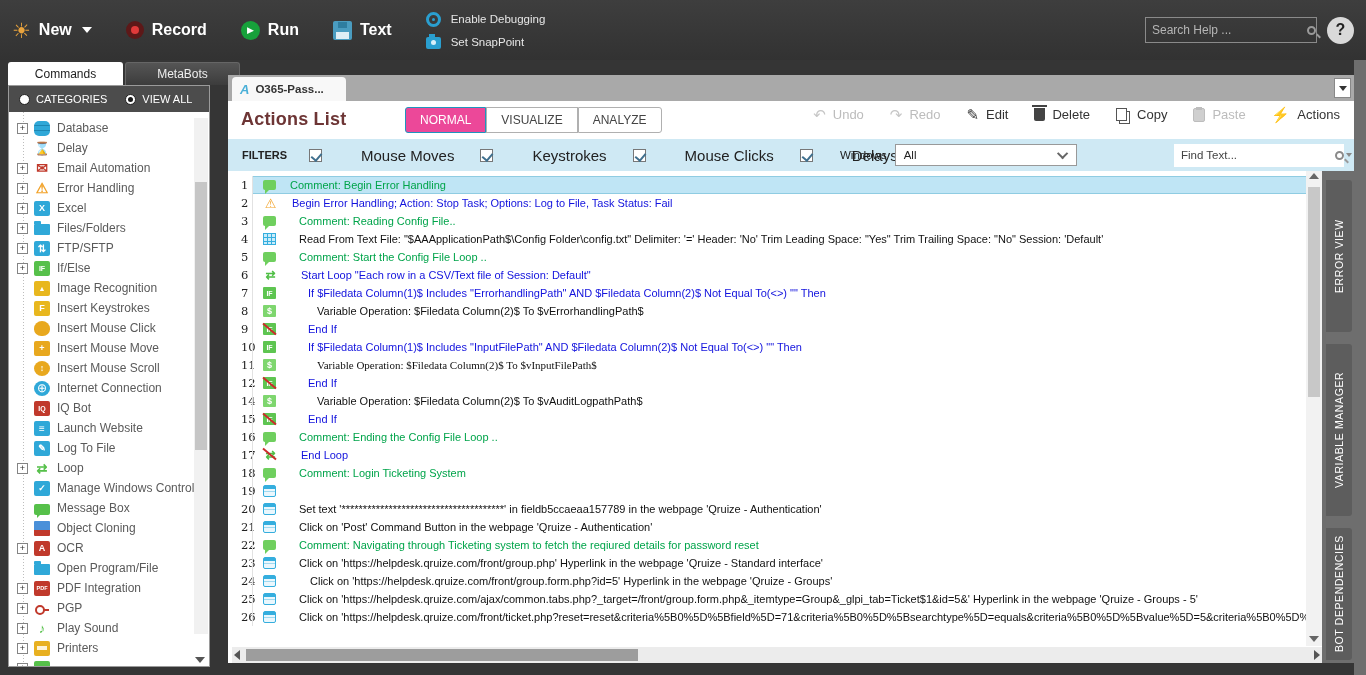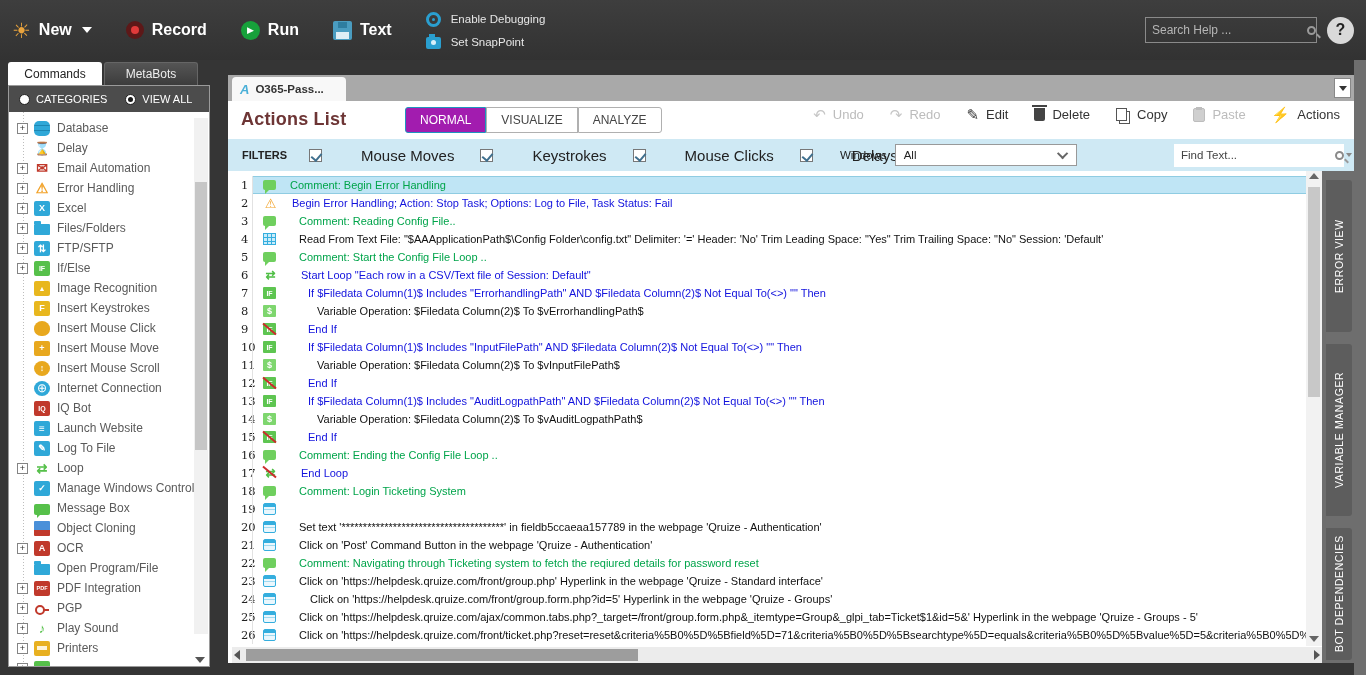--- a/index.html
+++ b/index.html
@@ -30,21 +30,21 @@
   .tb-spacer { flex:1; }
   .searchbox { width:172px; height:26px; border:1px solid #8a8a8a; display:flex; align-items:center; padding:0 6px; margin-right:10px; }
   .searchbox input { flex:1; background:transparent; border:none; outline:none; color:#cccccc; font-size:12px; font-family:"Liberation Sans",sans-serif; }
   .searchbox input::placeholder { color:#b5b5b5; }
   .icon-mag { width:9px; height:9px; border:2px solid #9a9a9a; border-radius:50%; position:relative; flex:0 0 9px; }
   .icon-mag::after { content:""; position:absolute; left:7px; top:7px; width:5px; height:2px; background:#9a9a9a; transform:rotate(45deg); }
   .help-btn { width:27px; height:27px; border-radius:50%; background:#d9d9d9; color:#222; font-size:16px; font-weight:bold; display:flex; align-items:center; justify-content:center; cursor:pointer; }
 
   
   .side-tabs-row { position:absolute; left:8px; top:62px; display:flex; }
-  .cmd-tab { width:94px; height:23px; font-size:12px; display:flex; align-items:center; justify-content:center; cursor:pointer; border-radius:3px 3px 0 0; }
+  .cmd-tab { width:115px; height:23px; font-size:12px; display:flex; align-items:center; justify-content:center; cursor:pointer; border-radius:3px 3px 0 0; }
   .cmd-tab.active { background:#ffffff; color:#222; }
   .cmd-tab.inactive { background:linear-gradient(#555,#3c3c3c); color:#eee; margin-left:2px; border:1px solid #666; border-bottom:none; }
   .sidebar { position:absolute; left:8px; top:85px; width:202px; height:582px; background:#fff; border:1px solid #9a9a9a; }
   .radio-row { height:26px; background:#4c4c4c; display:flex; align-items:center; gap:18px; padding:0 10px; }
   .radio-item { display:flex; align-items:center; gap:6px; cursor:pointer; }
   .radio-dot { width:11px; height:11px; border-radius:50%; background:#fff; border:1px solid #222; position:relative; }
   .radio-dot.sel::after { content:""; position:absolute; left:2px; top:2px; width:5px; height:5px; border-radius:50%; background:#1a1a1a; }
   .radio-label { color:#fff; font-size:11px; }
   .tree { position:relative; height:554px; overflow:hidden; padding-top:6px;
     background-image:repeating-linear-gradient(to bottom,#bdbdbd 0 1px,transparent 1px 3px); background-size:1px 100%; background-position:14px 0; background-repeat:no-repeat; }
@@ -96,21 +96,21 @@
   .doc-tab .logo { color:#4ab0d8; font-size:13px; font-style:italic; font-weight:bold; }
   .doc-tab .ttl { font-size:11.5px; font-weight:bold; color:#333; white-space:nowrap; }
   .tab-dd { position:absolute; right:3px; top:3px; width:17px; height:20px; background:#fff; border:1px solid #888; display:flex; align-items:center; justify-content:center; cursor:pointer; }
   .tab-dd .caret { width:0; height:0; border-left:4px solid transparent; border-right:4px solid transparent; border-top:5px solid #333; }
   .hdr { position:relative; height:38px; background:#fff; }
   .page-title { position:absolute; left:13px; top:8px; font-size:18px; font-weight:bold; color:#6d3535; letter-spacing:0.2px; }
   .modes { position:absolute; left:177px; top:6px; display:flex; }
   .mode-btn { height:26px; padding:0 14px; background:#fff; border:1px solid #b0b0b0; color:#444; font-size:12px; display:flex; align-items:center; cursor:pointer; }
   .mode-btn:first-child { border-radius:3px 0 0 3px; }
   .mode-btn:last-child { border-radius:0 3px 3px 0; }
-  .mode-btn.active { background:#a21caf; border-color:#1f94be; color:#fff; }
+  .mode-btn.active { background:#ec4899; border-color:#1f94be; color:#fff; }
   .edit-btns { position:absolute; right:14px; top:6px; display:flex; align-items:center; gap:26px; }
   .ebtn { display:flex; align-items:center; gap:7px; font-size:13px; color:#333; cursor:pointer; }
   .ebtn.disabled { color:#bcbcbc; cursor:default; }
   .e-ic { font-size:15px; line-height:1; }
   .ebtn.disabled .e-ic { color:#c6c6c6; }
   .icon-trash { width:11px; height:13px; background:#444; border-radius:0 0 2px 2px; position:relative; }
   .icon-trash::before { content:""; position:absolute; left:-2px; top:-3px; width:15px; height:2px; background:#444; }
   .icon-copy { width:11px; height:13px; background:#fff; border:1px solid #555; position:relative; box-shadow:3px 3px 0 -1px #fff, 3px 3px 0 0 #555; margin-right:3px; }
   .icon-paste { width:12px; height:14px; background:#cfcfcf; border:1px solid #bdbdbd; border-radius:2px; position:relative; }
   .icon-paste::before { content:""; position:absolute; left:2px; top:-2px; width:6px; height:3px; background:#bdbdbd; }
@@ -533,35 +533,28 @@
           <span class="anum">10</span>
           <span class="abody">
             <span class="ai ai-if">IF</span>
             <span class="atext t-blue" style="padding-left: 32px;">If $Filedata Column(1)$ Includes "InputFilePath" AND $Filedata Column(2)$ Not Equal To(&lt;&gt;) "" Then</span>
           </span>
         </div>
         <div class="arow">
           <span class="anum">11</span>
           <span class="abody">
             <span class="ai ai-variable">$</span>
-            <span class="atext t-black" style="padding-left: 41px;">Variable Operation: $Filedata Column(2)$ To $vInputFilePath$</span>
+            <span class="atext t-black" style="padding-left: 41px; font-family: Liberation Serif, serif;">Variable Operation: $Filedata Column(2)$ To $vInputFilePath$</span>
           </span>
         </div>
         <div class="arow">
           <span class="anum">12</span>
           <span class="abody">
             <span class="ai ai-if-end">IF</span>
             <span class="atext t-blue" style="padding-left: 32px;">End If</span>
-          </span>
-        </div>
-        <div class="arow">
-          <span class="anum">13</span>
-          <span class="abody">
-            <span class="ai ai-if">IF</span>
-            <span class="atext t-blue" style="padding-left: 32px;">If $Filedata Column(1)$ Includes "AuditLogpathPath" AND $Filedata Column(2)$ Not Equal To(&lt;&gt;) "" Then</span>
           </span>
         </div>
         <div class="arow">
           <span class="anum">14</span>
           <span class="abody">
             <span class="ai ai-variable">$</span>
             <span class="atext t-black" style="padding-left: 41px;">Variable Operation: $Filedata Column(2)$ To $vAuditLogpathPath$</span>
           </span>
         </div>
         <div class="arow">

